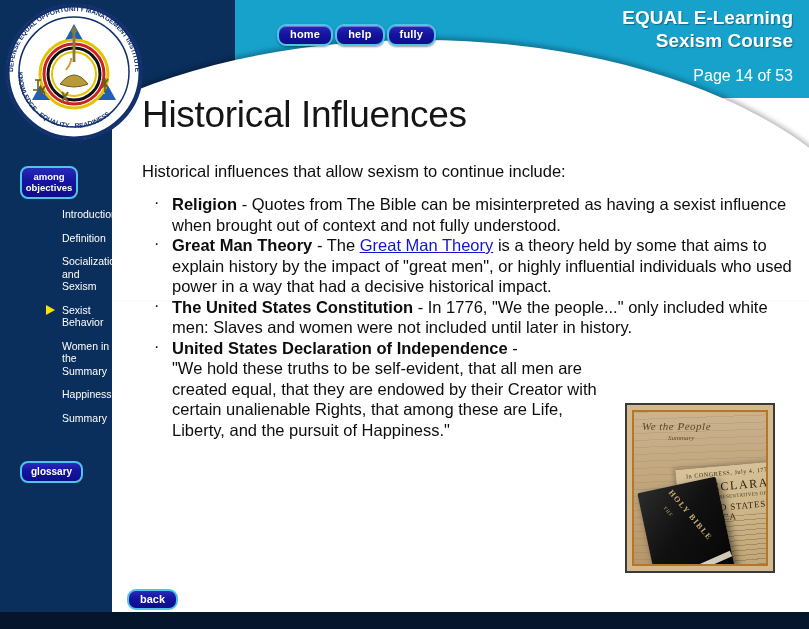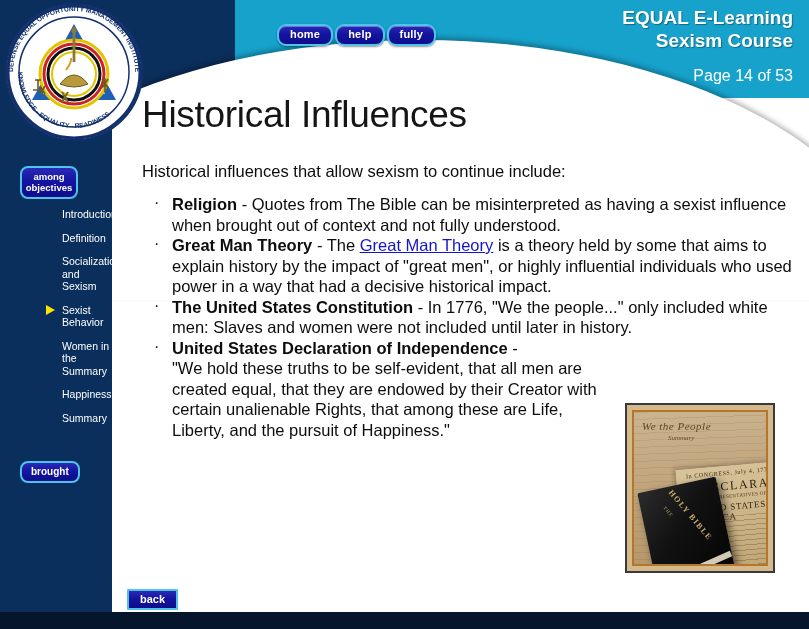--- a/index.html
+++ b/index.html
@@ -219,21 +219,21 @@
   .pic-bible-edge {
     position:absolute; left:-4px; bottom:2px; width:84px; height:6px;
     background: linear-gradient(90deg,#e8e2d2,#cfc7b2);
     transform: rotate(-12deg);
   }
 
   
   .btn-back {
     position:absolute; left:127px; top:589px; z-index:9;
     background: linear-gradient(180deg,#2a2ab8 0%, #1414a0 45%, #0d0d8c 100%);
-    border:2px solid #4fc3e8; border-radius:1px;
+    border:2px solid #4fc3e8; border-radius:9px;
     color:#fff; font-size:11px; font-weight:bold;
     padding:2px 11px 3px 11px; cursor:pointer;
   }
   .btn-next {
     position:absolute; right:16px; top:589px; z-index:9;
     background: linear-gradient(180deg,#2a2ab8 0%, #1414a0 45%, #0d0d8c 100%);
     border:2px solid #4fc3e8; border-radius:9px;
     color:#fff; font-size:11px; font-weight:bold;
     padding:2px 11px 3px 11px; cursor:pointer;margin-top:42px;
   }
@@ -305,21 +305,21 @@
     <div class="nav-item">Socialization and Sexism</div>
     <div class="nav-item active">
       <span class="nav-arrow"></span>
     </div>
     <div class="nav-item">Sexist Behavior</div>
     <div class="nav-item">Women in the Summary</div>
     <div class="nav-item">Happiness</div>
     <div class="nav-item">Summary</div>
   </div>
 
-  <div class="btn-glossary">brought</div>
+  <div class="btn-glossary">glossary</div>
 
   <div class="main">
     <div class="page-title">Historical Influences</div>
     <div class="intro">Historical influences that allow sexism to continue include:</div>
 
     <div class="bullets">
 
       <div class="bullet">
         <span class="dot">·</span>
         <b>Religion</b><span> - </span><span>Quotes from The Bible can be misinterpreted as having a sexist influence when brought out of context and not fully understood.</span>

